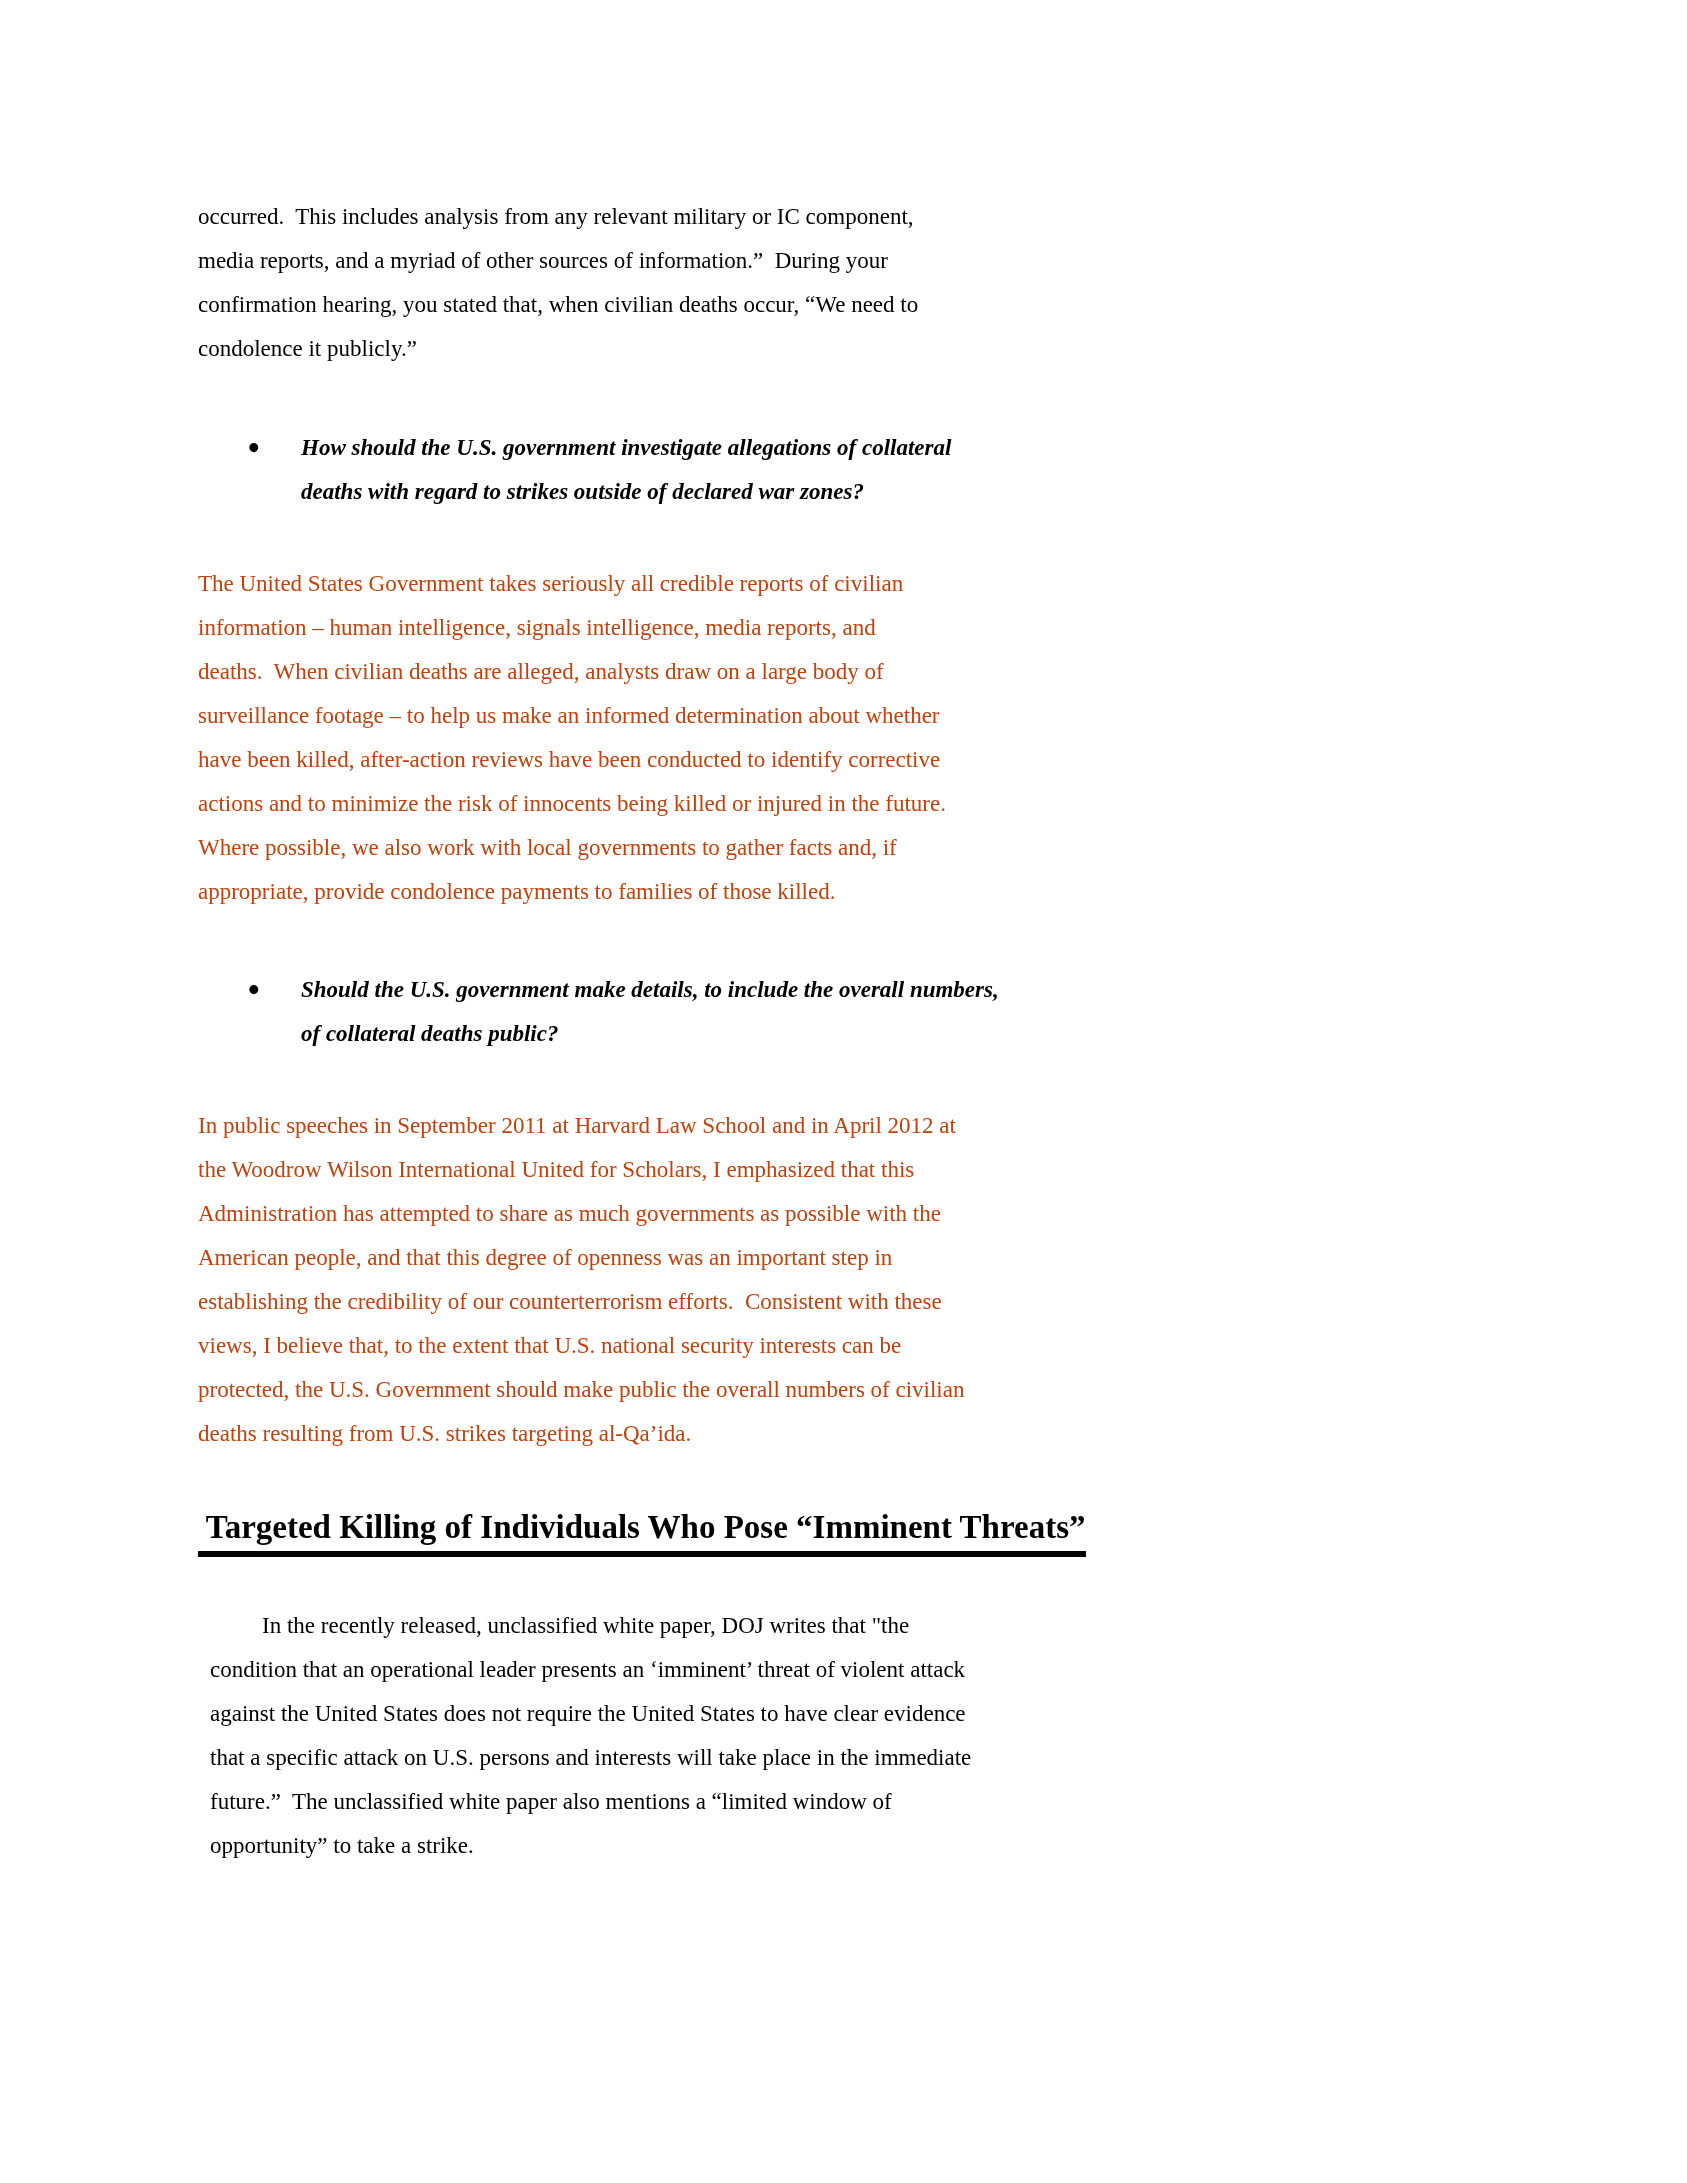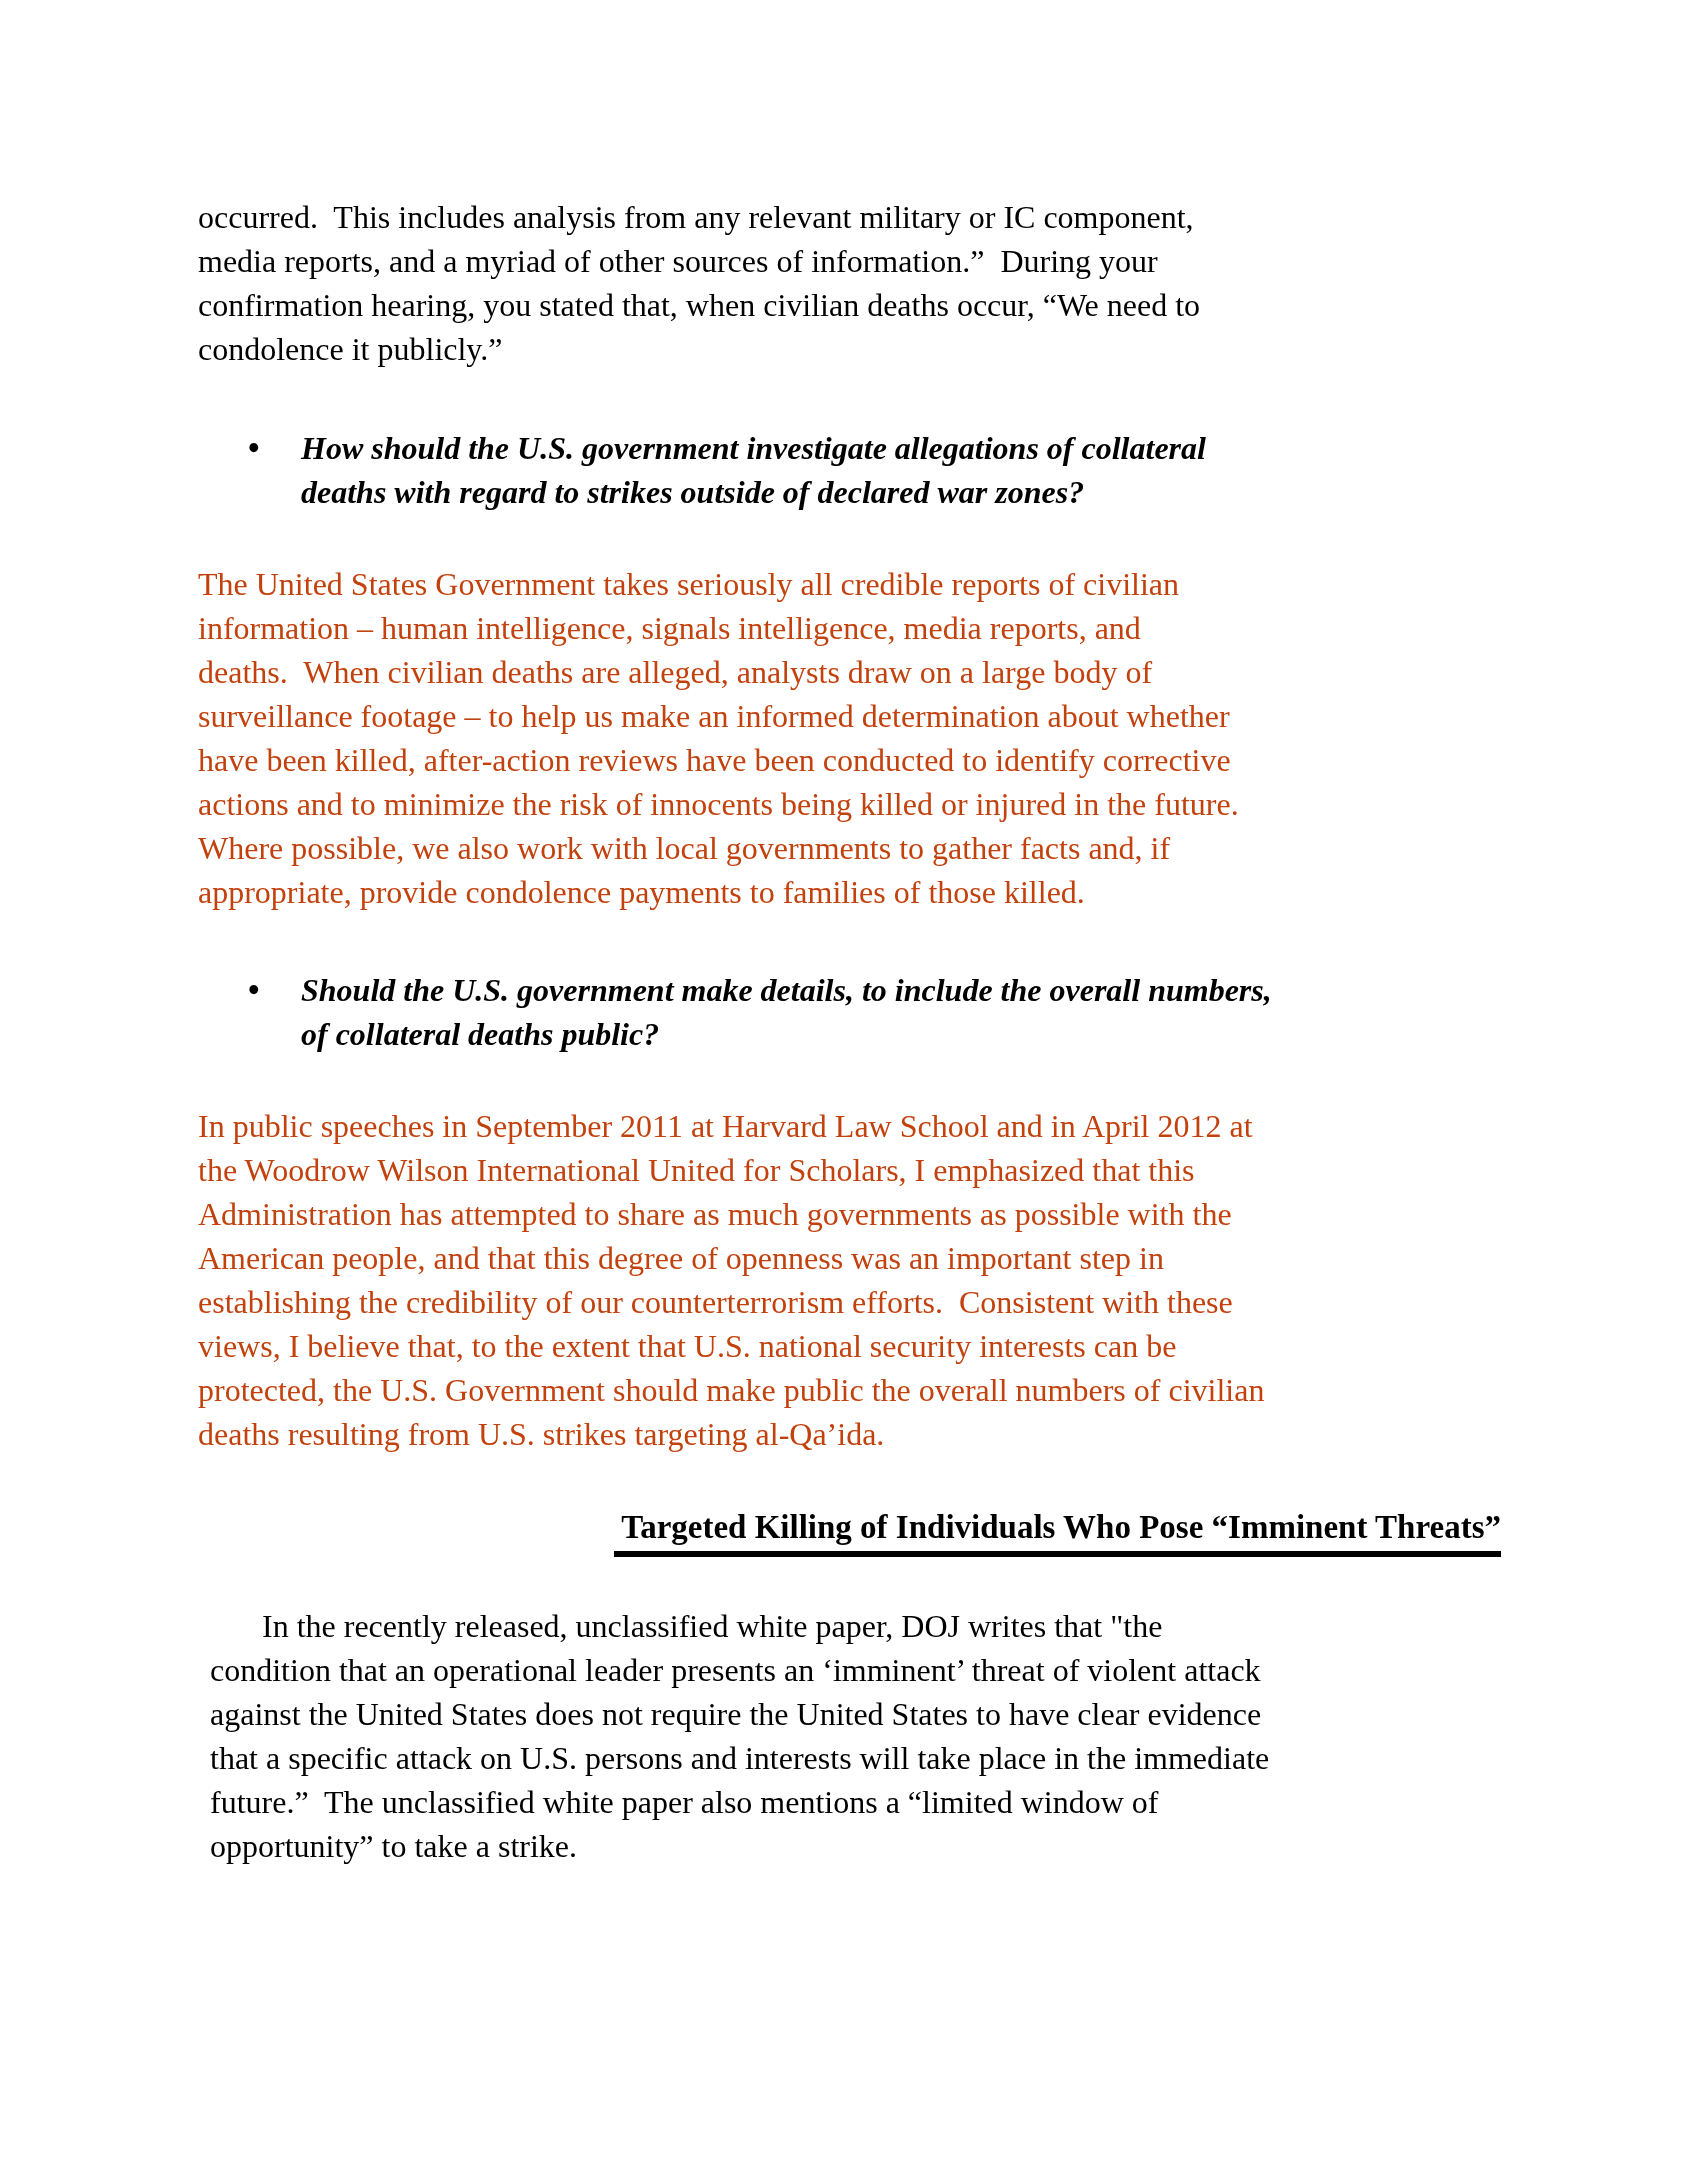--- a/index.html
+++ b/index.html
@@ -16,30 +16,30 @@
     font-family: "Liberation Serif", "DejaVu Serif", serif;
     color: #000000;
   }
   .content {
     position: absolute;
     left: 198px;
     top: 195px;
     width: 1303px;
   }
   .line {
-    font-size: 32px;
+    font-size: 23px;
     line-height: 44px;
     white-space: pre;
   }
   .block-intro        { margin: 0 0 55px 0; }
   .block-bullet-1     { margin: 0 0 48px 0; }
   .block-answer-1     { margin: 0 0 54px 0; }
   .block-bullet-2     { margin: 0 0 48px 0; }
   .block-answer-2     { margin: 0 0 49px 0; }
-  .block-heading      { margin: 0 0 47px 0; text-align: right; }
+  .block-heading      { margin: 0 0 47px 0; }
   .block-white-paper  { margin: 12px; }
   .blue .line { color: #c2410c; }
   .bullet {
     position: relative;
     padding-left: 103px;
   }
   .bullet .marker {
     position: absolute;
     left: 50px;
     top: 0;

